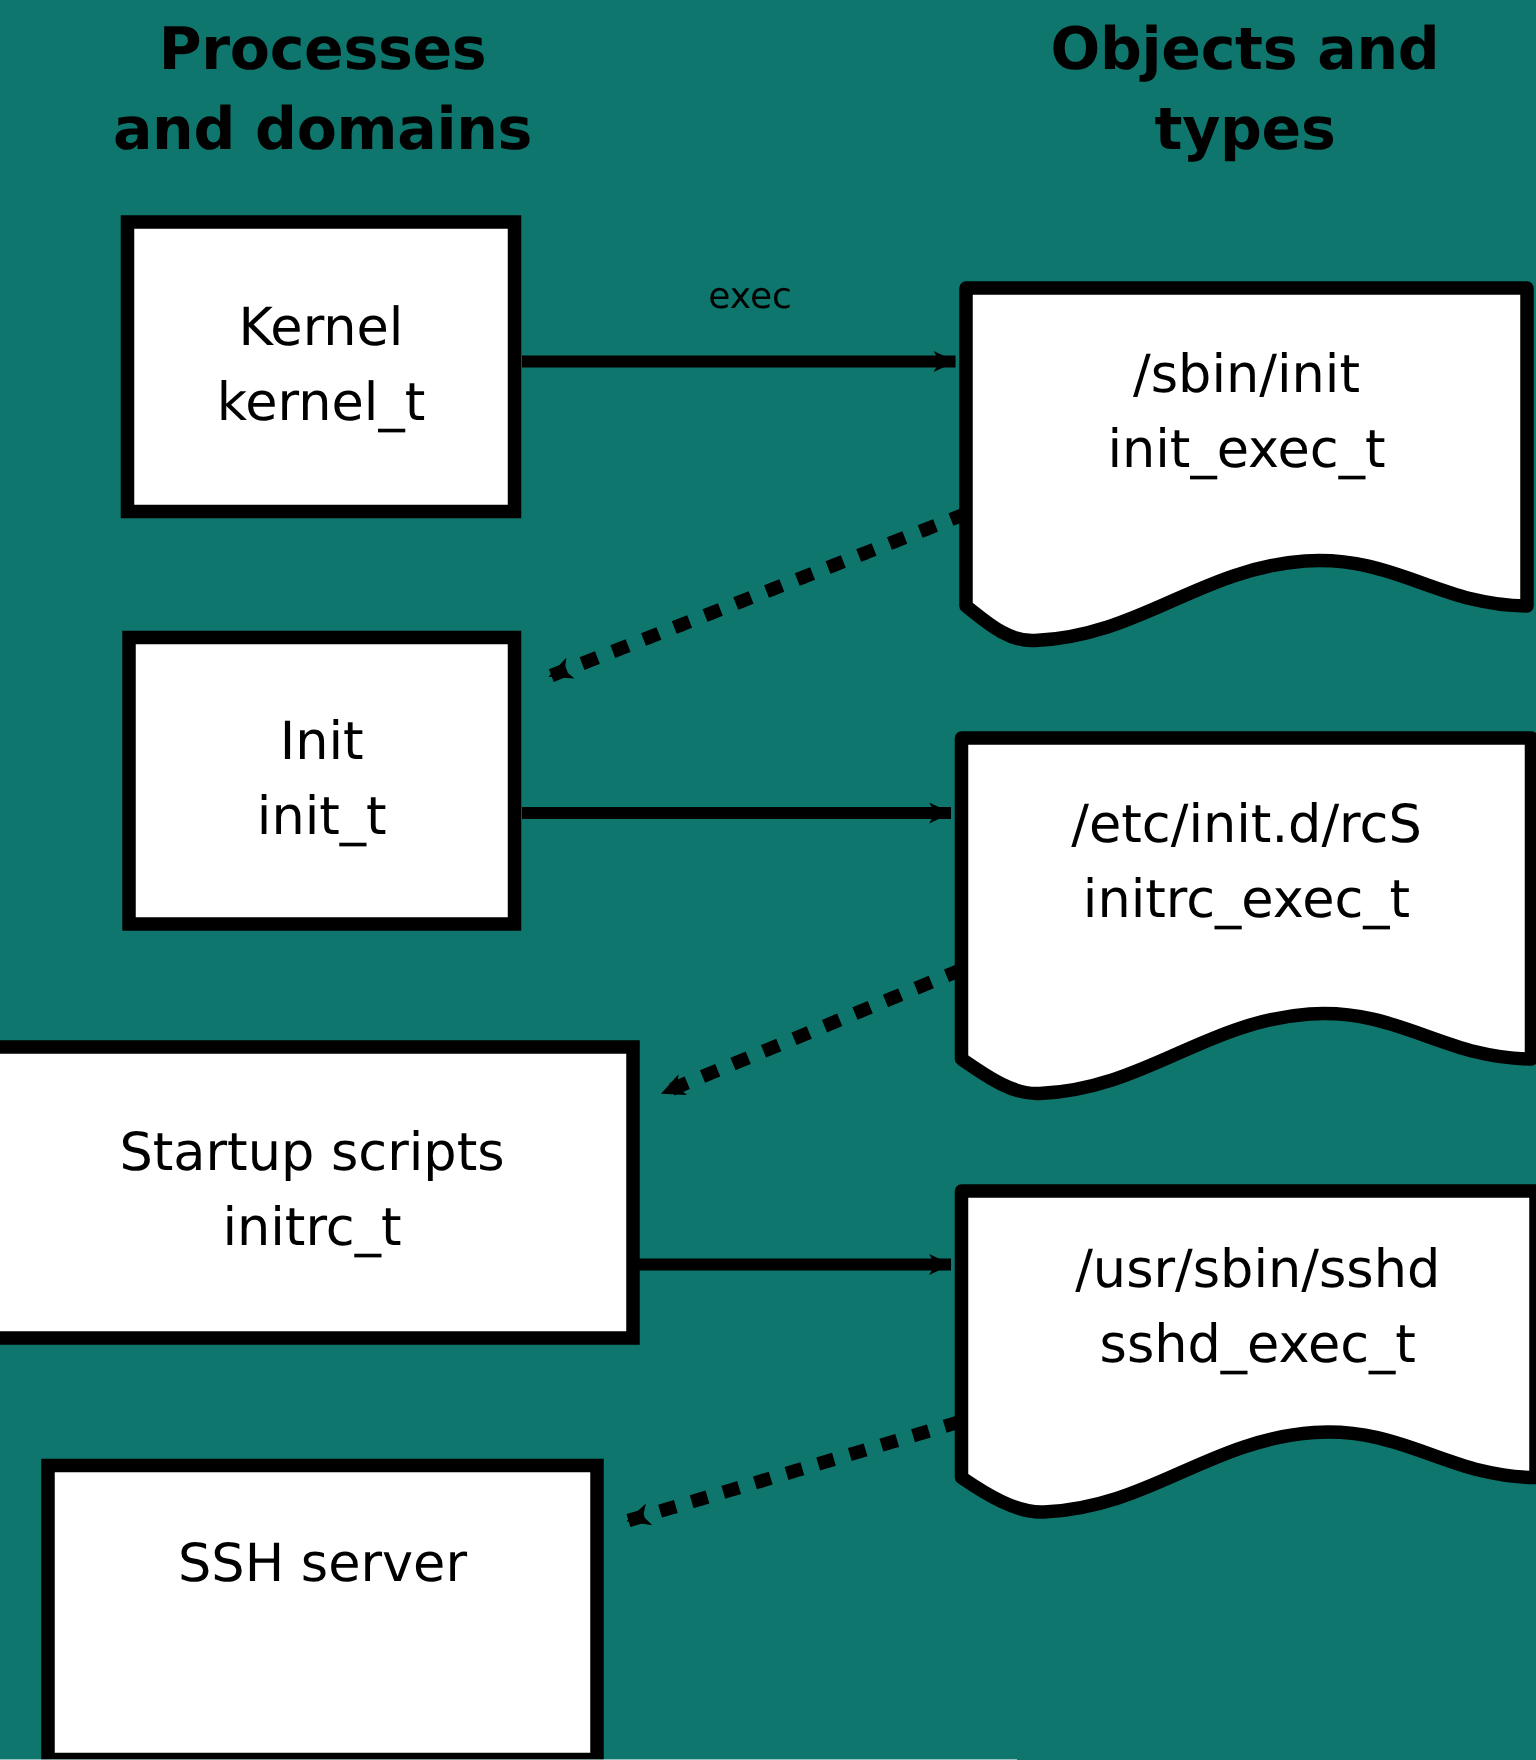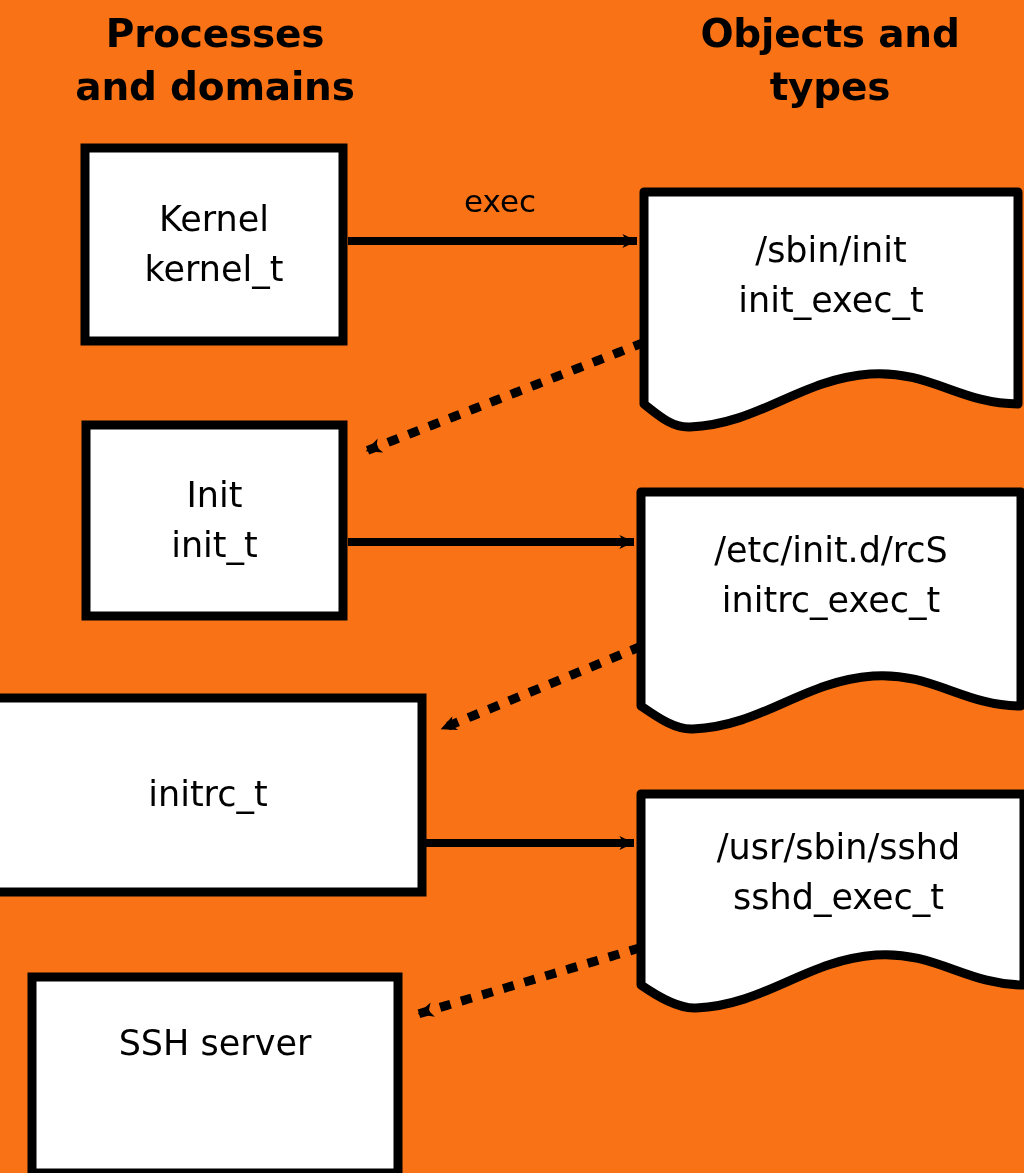--- a/index.html
+++ b/index.html
@@ -4,21 +4,21 @@
 <style>
   html, body {
     margin: 0;
     padding: 0;
     background: #ffffff;
   }
   #canvas {
     position: relative;
     width: 1024px;
     height: 1173px;
-    background: #f97316;
+    background: #0f766e;
     overflow: hidden;
     font-family: "DejaVu Sans", sans-serif;
   }
   svg.layer {
     position: absolute;
     top: 0;
     left: 0;
     width: 1024px;
     height: 1173px;
   }
@@ -40,21 +40,21 @@
     color: #000000;
     white-space: pre-line;
     display: flex;
     flex-direction: column;
     justify-content: center;
     align-items: center;
   }
   .node-label span { display: block; }
   .edge-label {
     position: absolute;
-    font-size: 31px;
+    font-size: 24px;
     color: #000000;
     text-align: center;
     white-space: nowrap;
   }
 </style>
 </head>
 <body>
 
 <div id="canvas">
 
@@ -116,20 +116,21 @@
     <span>Kernel</span>
     <span>kernel_t</span>
   </div>
 
   <div class="node-label" style="left:86px; top:425px; width:257px; height:191px;align-items:center;">
     <span>Init</span>
     <span>init_t</span>
   </div>
 
   <div class="node-label" style="left:-6px; top:698px; width:428px; height:194px;">
+    <span>Startup scripts</span>
     <span>initrc_t</span>
   </div>
 
   <div class="node-label" style="left:32px; top:1019px; width:366px; height:175px;justify-content:space-between;">
     <span>SSH server</span>
   </div>
 
   <div class="node-label" style="left:641px; top:495px; width:380px; height:162px;">
     <span>/etc/init.d/rcS</span>
     <span>initrc_exec_t</span>

